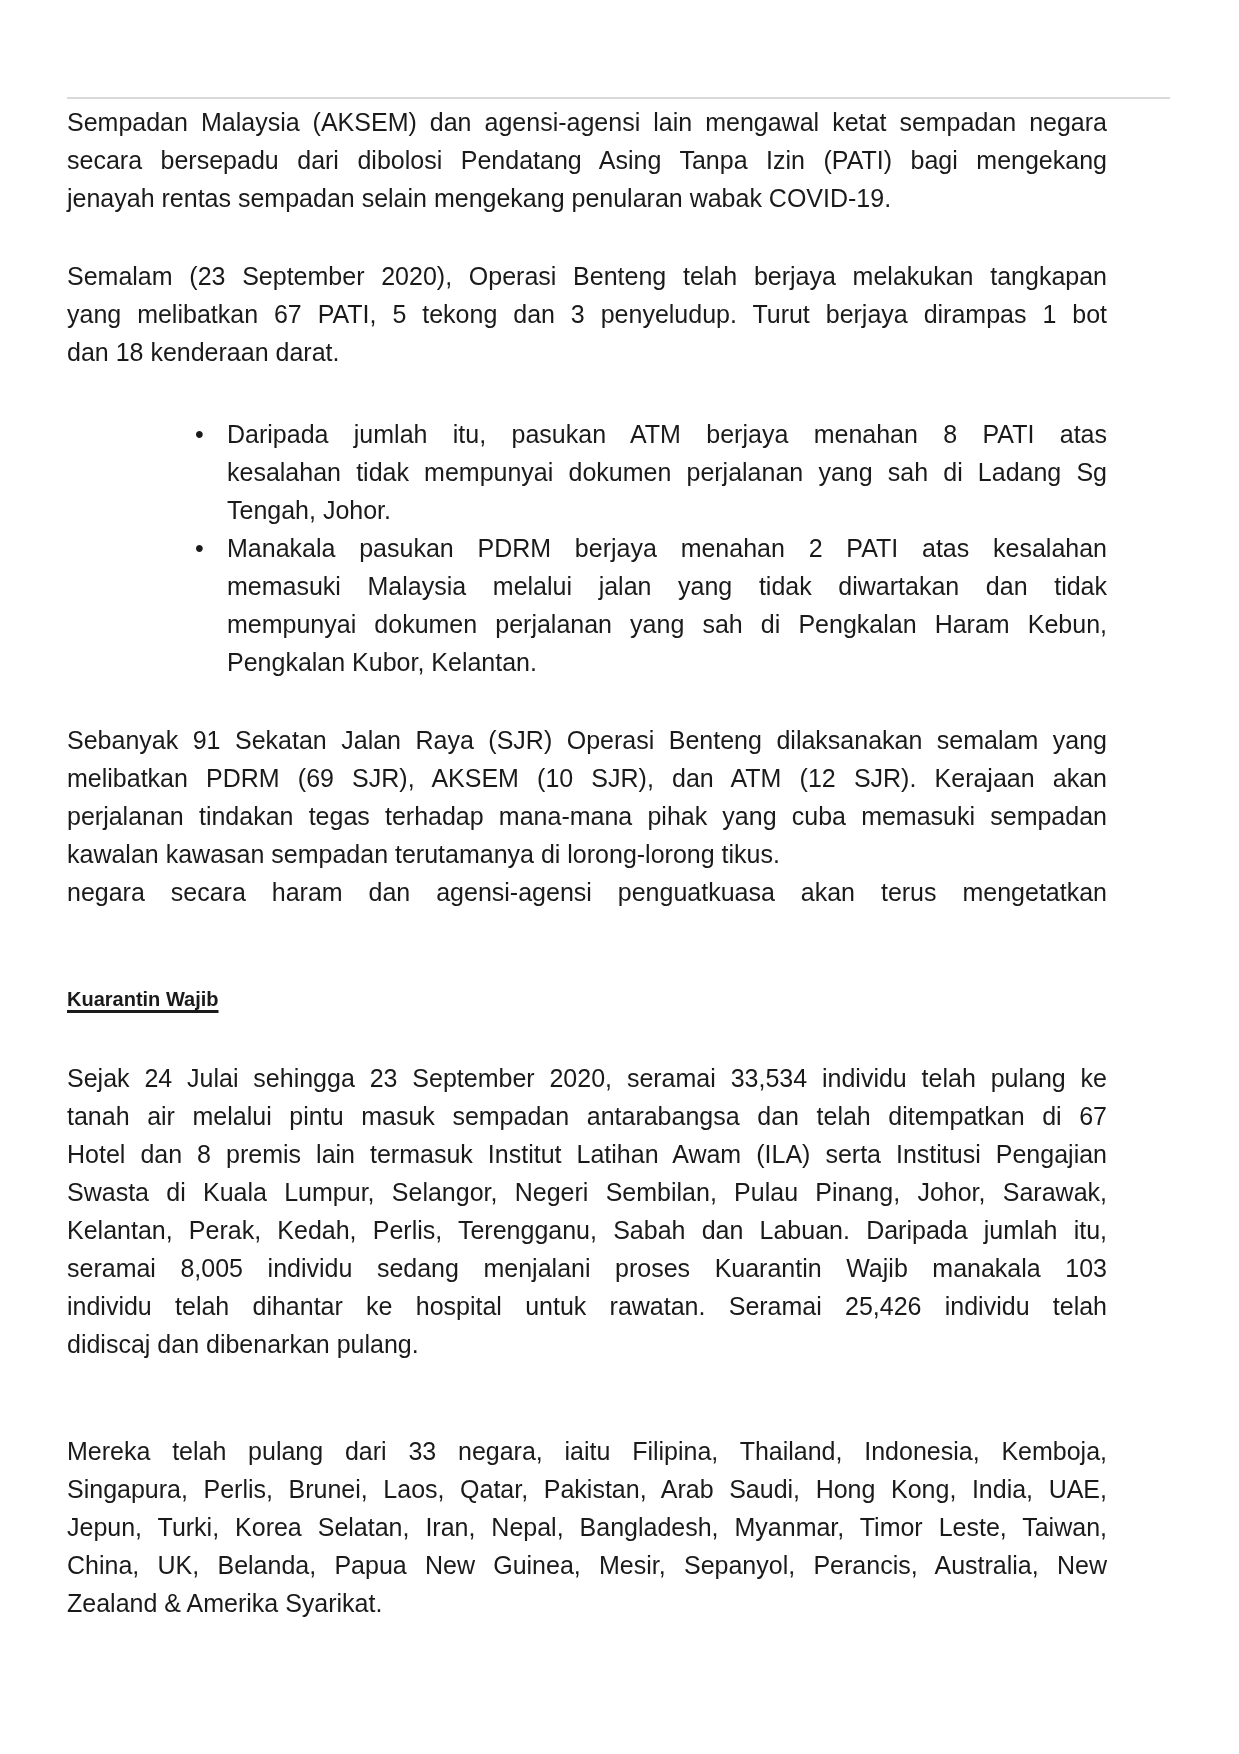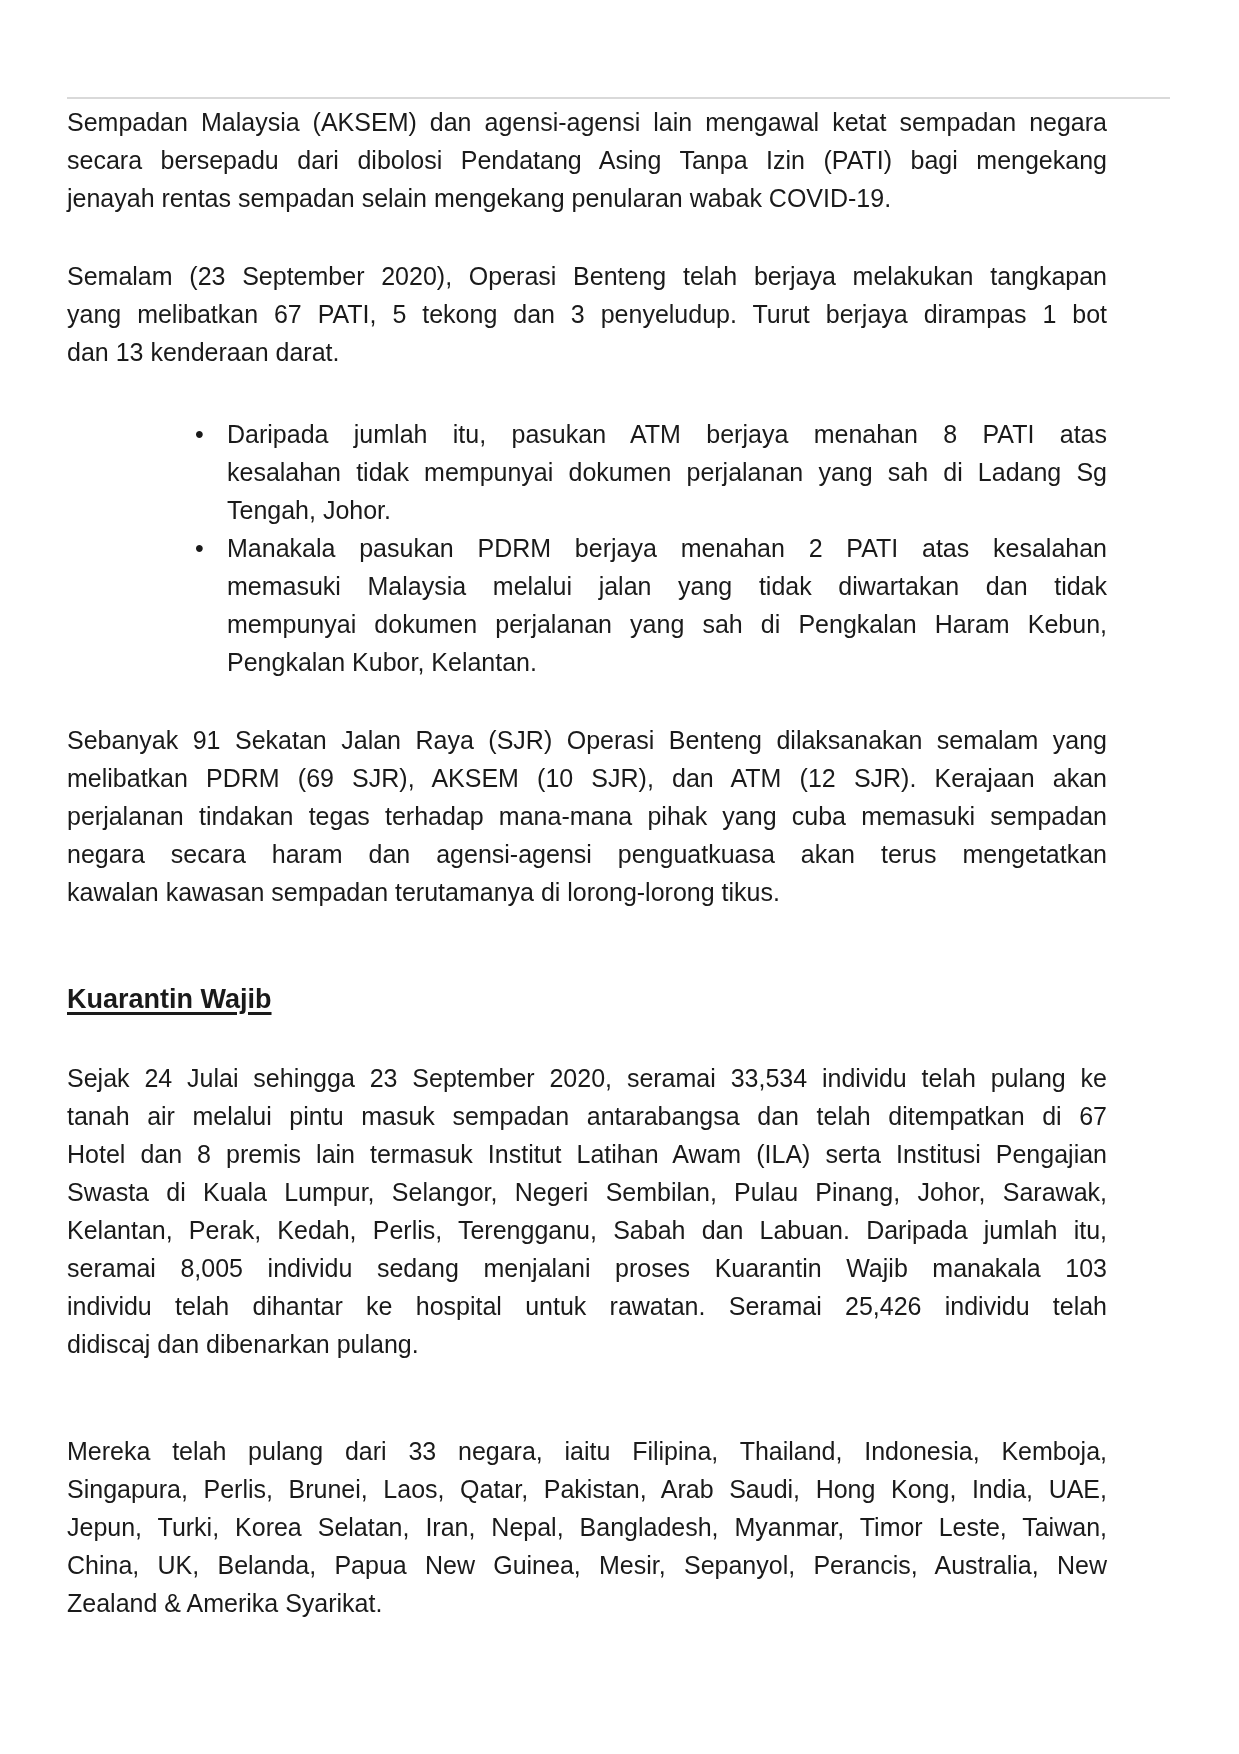--- a/index.html
+++ b/index.html
@@ -41,21 +41,21 @@
     text-align-last: left;
   }
   .block-paragraph { margin-top: 40px; }
   .separator + .block-paragraph { margin-top: 4px; }
   .block-bullet-list { margin-top: 44px; }
   .block-bullet-list + .block-paragraph { }
   .block-heading + .block-paragraph { margin-top: 41px; }
   .block-paragraph:last-child { margin-top: 69px; }
   .block-heading {
     margin: 69px 0 0 0;
-    font-size: 27px;
+    font-size: 20px;
     line-height: 38px;
     font-weight: bold;
   }
   .heading-text {
     text-decoration: underline;
     text-decoration-thickness: 3px;
     text-underline-offset: 4px;
   }
   .bullet-item {
     position: relative;
@@ -79,43 +79,43 @@
   <div id="content" class="content">
       <div class="separator"></div>
       <div class="block block-paragraph">
         <div class="line">Sempadan Malaysia (AKSEM) dan agensi-agensi lain mengawal ketat sempadan negara</div>
         <div class="line">secara bersepadu dari dibolosi Pendatang Asing Tanpa Izin (PATI) bagi mengekang</div>
         <div class="line last">jenayah rentas sempadan selain mengekang penularan wabak COVID-19.</div>
       </div>
       <div class="block block-paragraph">
         <div class="line">Semalam (23 September 2020), Operasi Benteng telah berjaya melakukan tangkapan</div>
         <div class="line">yang melibatkan 67 PATI, 5 tekong dan 3 penyeludup. Turut berjaya dirampas 1 bot</div>
-        <div class="line last">dan 13 kenderaan darat.</div>
+        <div class="line last">dan 18 kenderaan darat.</div>
       </div>
       <div class="block block-bullet-list">
         <div class="bullet-item">
           <span class="bullet-marker">•</span>
           <div class="line">Daripada jumlah itu, pasukan ATM berjaya menahan 8 PATI atas</div>
           <div class="line">kesalahan tidak mempunyai dokumen perjalanan yang sah di Ladang Sg</div>
           <div class="line last">Tengah, Johor.</div>
         </div>
         <div class="bullet-item">
           <span class="bullet-marker">•</span>
           <div class="line">Manakala pasukan PDRM berjaya menahan 2 PATI atas kesalahan</div>
           <div class="line">memasuki Malaysia melalui jalan yang tidak diwartakan dan tidak</div>
           <div class="line">mempunyai dokumen perjalanan yang sah di Pengkalan Haram Kebun,</div>
           <div class="line last">Pengkalan Kubor, Kelantan.</div>
         </div>
       </div>
       <div class="block block-paragraph">
         <div class="line">Sebanyak 91 Sekatan Jalan Raya (SJR) Operasi Benteng dilaksanakan semalam yang</div>
         <div class="line">melibatkan PDRM (69 SJR), AKSEM (10 SJR), dan ATM (12 SJR). Kerajaan akan</div>
         <div class="line">perjalanan tindakan tegas terhadap mana-mana pihak yang cuba memasuki sempadan</div>
+        <div class="line last">kawalan kawasan sempadan terutamanya di lorong-lorong tikus.</div>
         <div class="line">negara secara haram dan agensi-agensi penguatkuasa akan terus mengetatkan</div>
-        <div class="line last">kawalan kawasan sempadan terutamanya di lorong-lorong tikus.</div>
       </div>
       <h2 class="block block-heading"><span class="heading-text">Kuarantin Wajib</span></h2>
       <div class="block block-paragraph">
         <div class="line">Sejak 24 Julai sehingga 23 September 2020, seramai 33,534 individu telah pulang ke</div>
         <div class="line">tanah air melalui pintu masuk sempadan antarabangsa dan telah ditempatkan di 67</div>
         <div class="line">Hotel dan 8 premis lain termasuk Institut Latihan Awam (ILA) serta Institusi Pengajian</div>
         <div class="line">Swasta di Kuala Lumpur, Selangor, Negeri Sembilan, Pulau Pinang, Johor, Sarawak,</div>
         <div class="line">Kelantan, Perak, Kedah, Perlis, Terengganu, Sabah dan Labuan. Daripada jumlah itu,</div>
         <div class="line">seramai 8,005 individu sedang menjalani proses Kuarantin Wajib manakala 103</div>
         <div class="line">individu telah dihantar ke hospital untuk rawatan. Seramai 25,426 individu telah</div>

